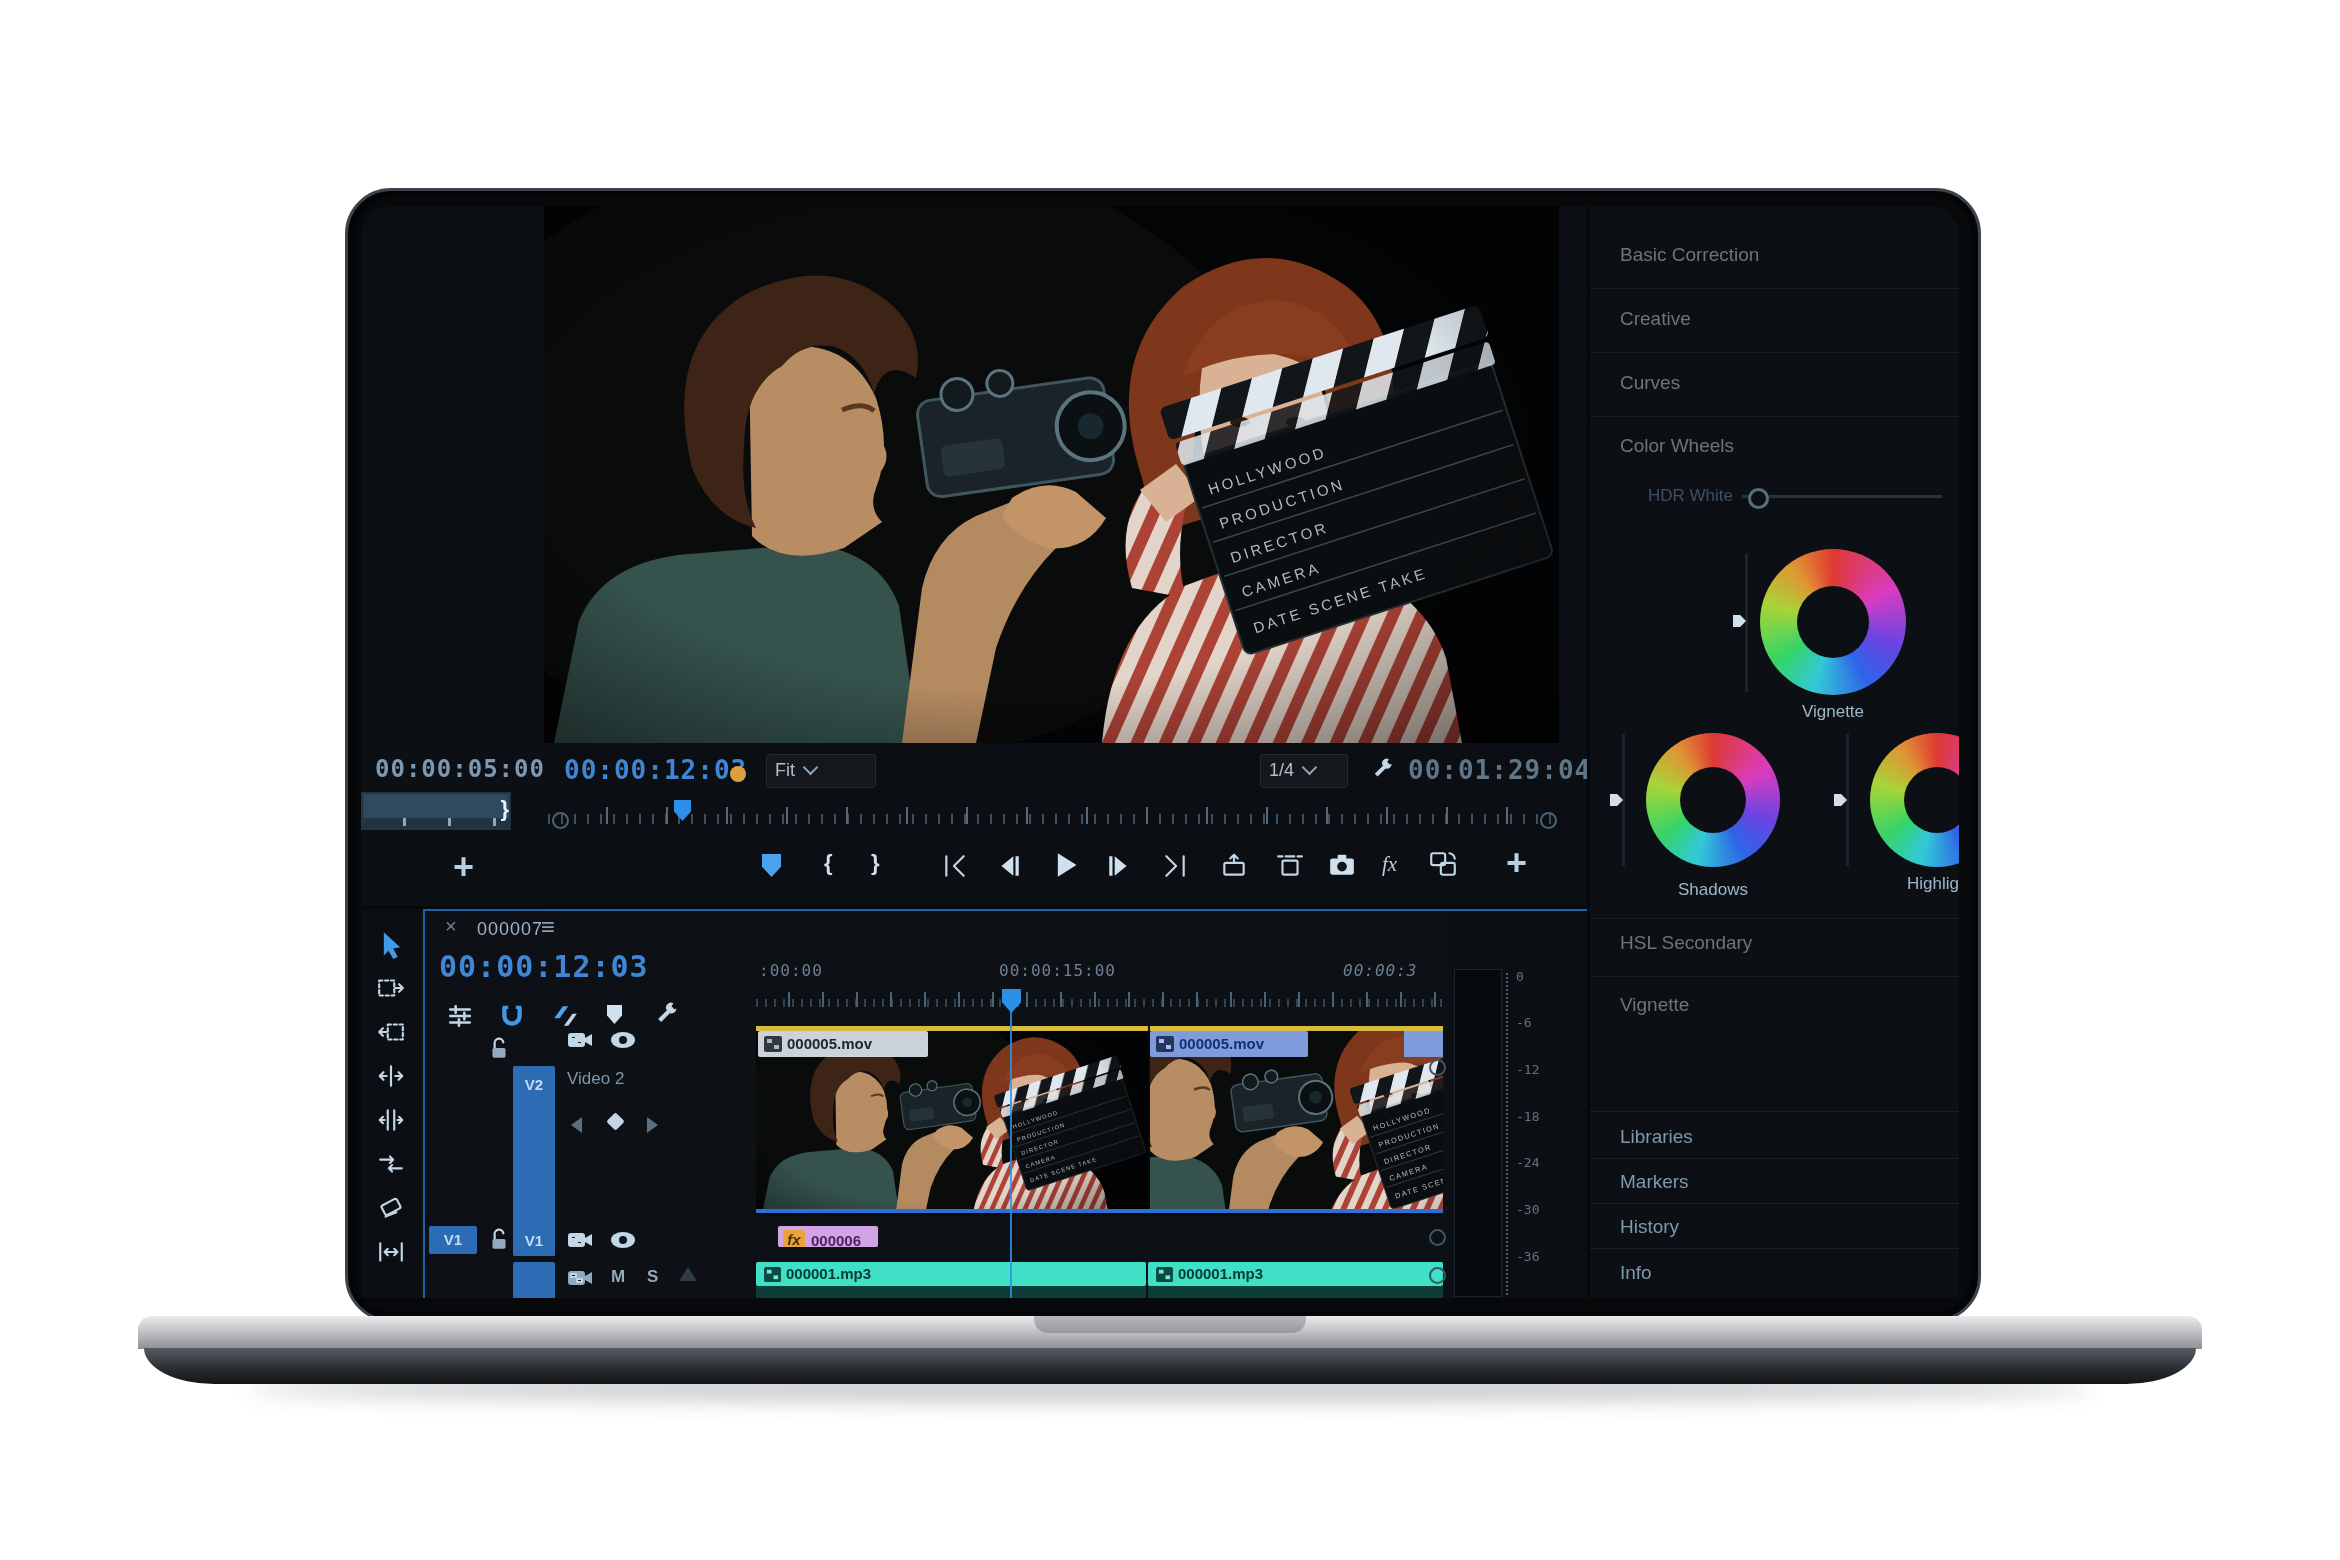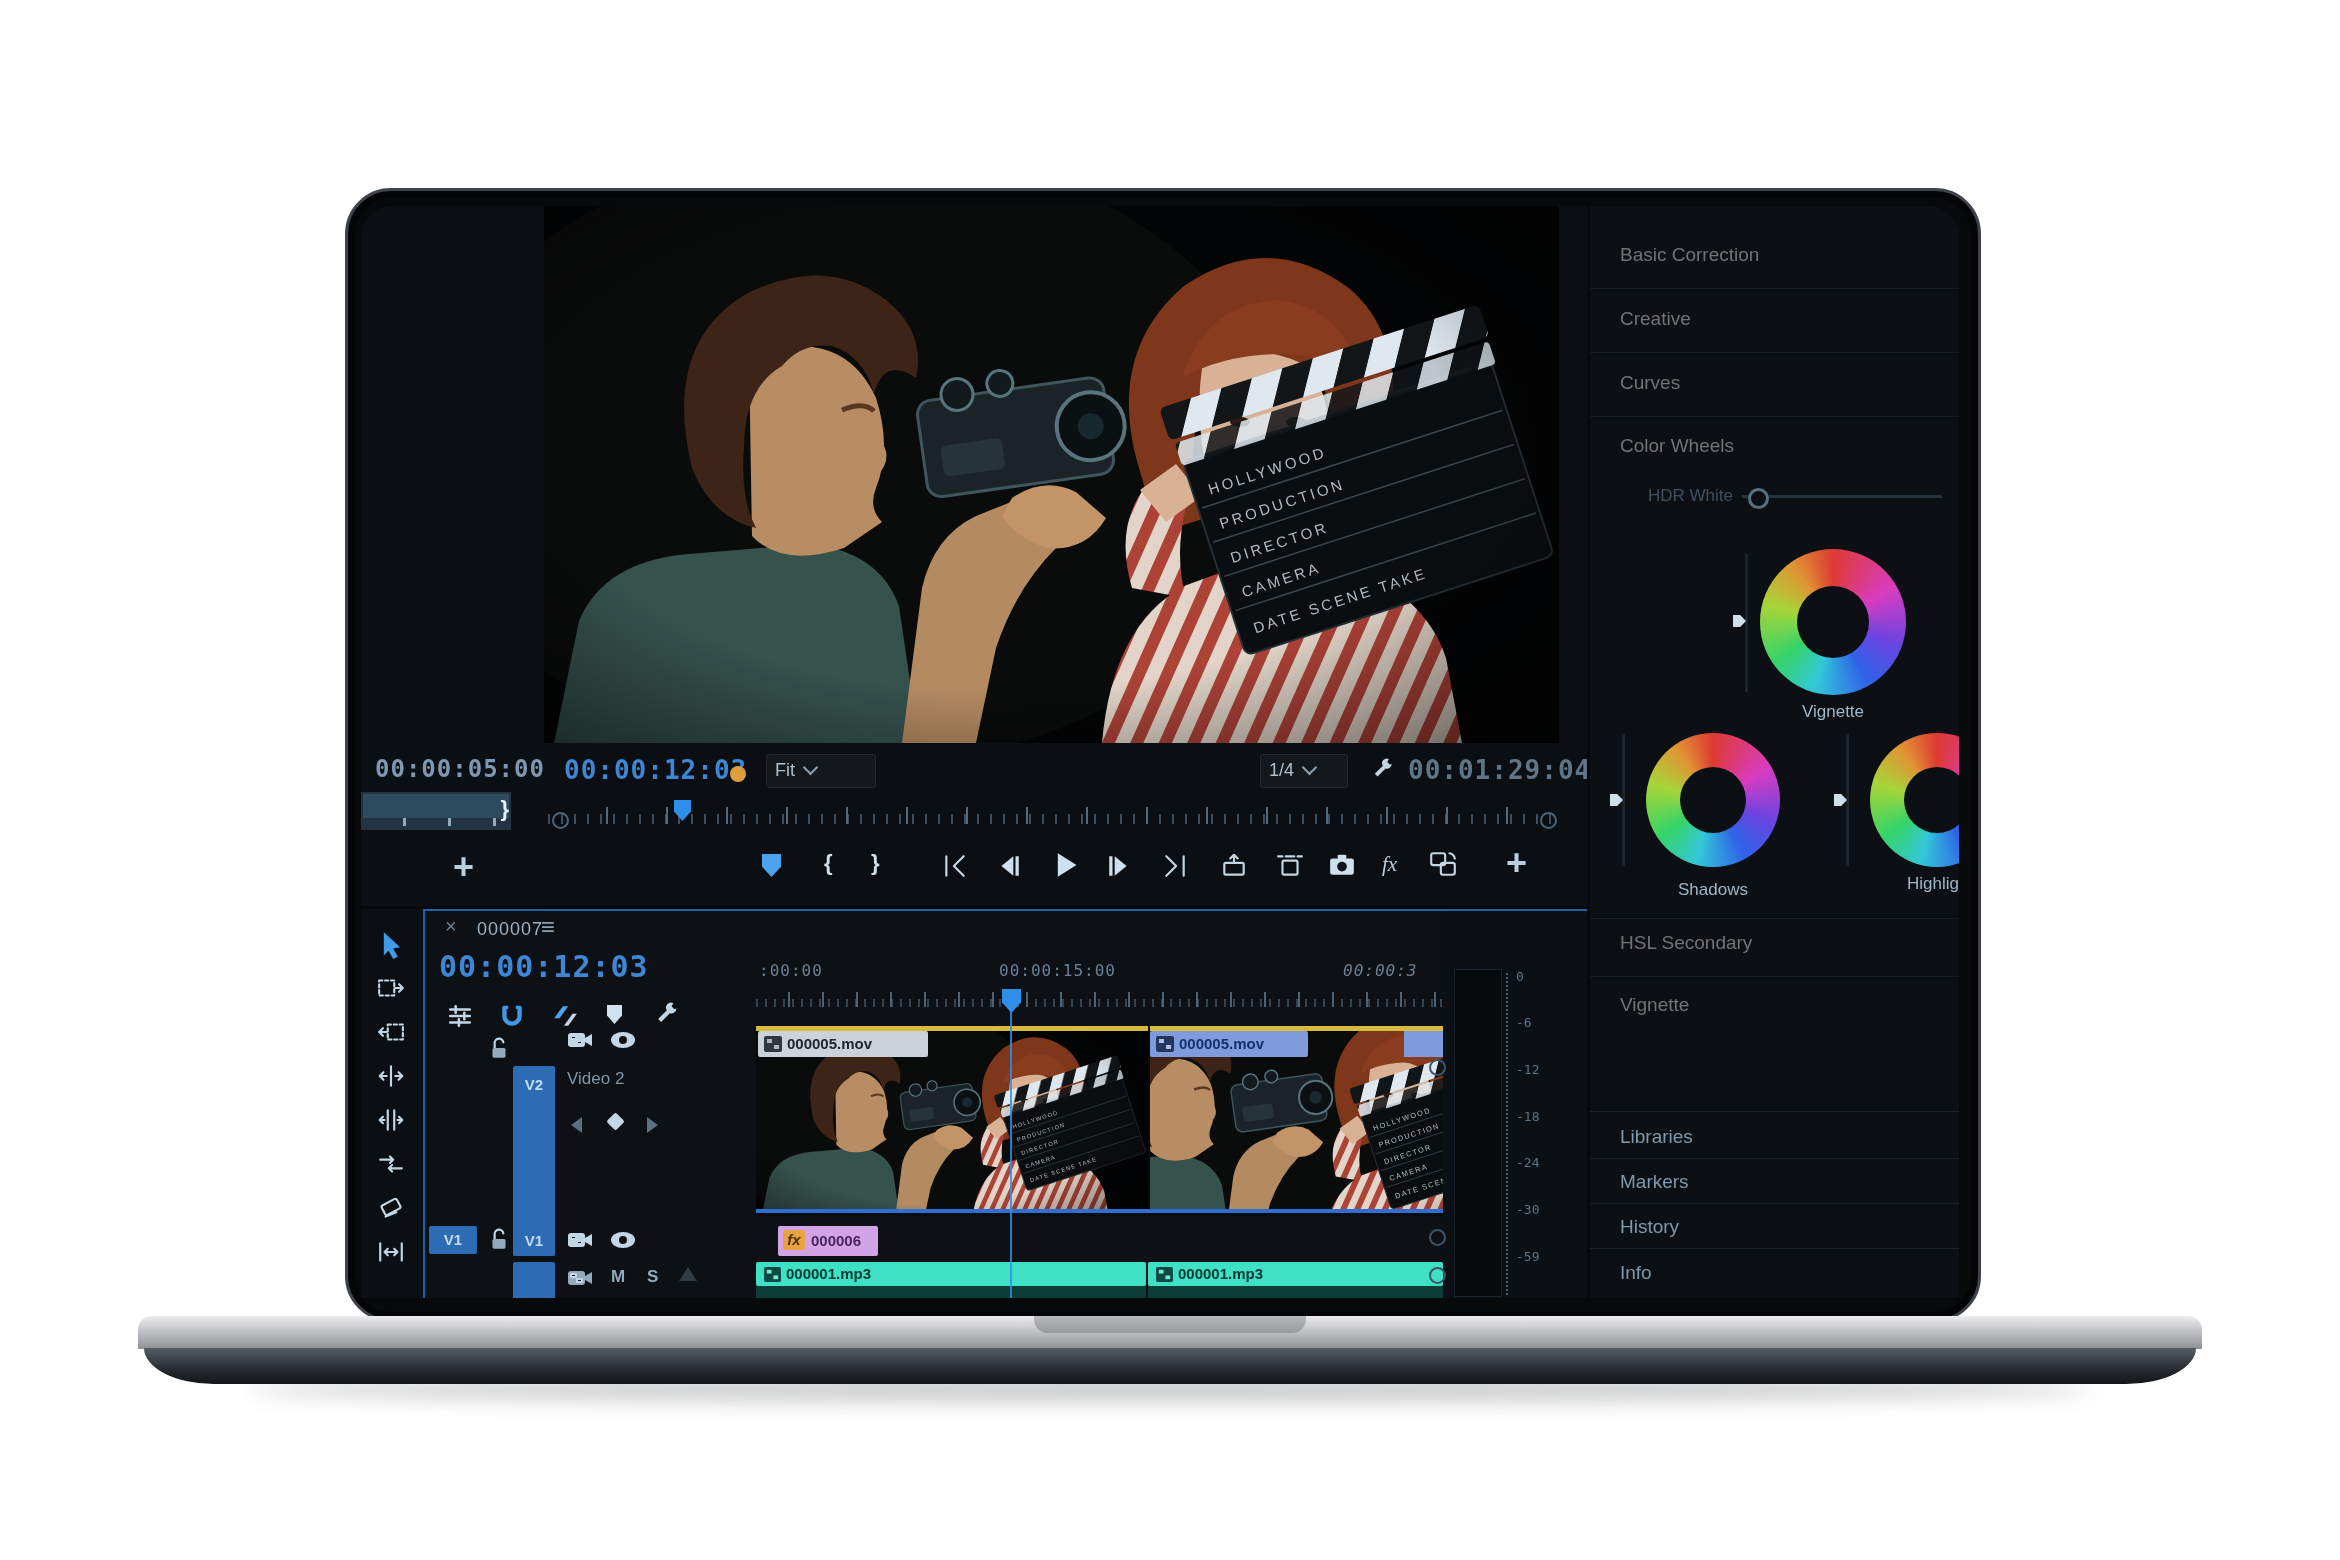--- a/index.html
+++ b/index.html
@@ -306,21 +306,21 @@
               <rect width="18" height="16" rx="2" fill="#24355e"></rect>
               <rect x="3" y="3" width="5" height="4" fill="#a9c0ea"></rect>
               <rect x="10" y="9" width="5" height="4" fill="#a9c0ea"></rect>
             </svg><span>000005.mov</span>
         </div>
         <div class="abs" style="left:648px;top:5px;width:39px;height:26px;background:#7e9cdc;"></div>
         <div class="abs" style="left:392px;top:0;width:2px;height:190px;background:#070a0d;"></div>
         <div class="abs" style="left:0;top:183px;width:100%;height:4px;background:#2e6fd6;"></div>
       </div>
 
-      <div class="clip-chip" style="left:353px;top:315px;width:100px;height:30px;line-height:30px;background:#d2a4e6;color:#4a2460;">
+      <div class="clip-chip" style="left:353px;top:315px;width:100px;height:21px;line-height:30px;background:#d2a4e6;color:#4a2460;">
         <span style="display:inline-block;width:22px;height:20px;margin:0 6px 0 5px;background:#e8a33d;color:#4a3208;border-radius:3px;text-align:center;line-height:20px;font-style:italic;vertical-align:1px;">fx</span><span>000006</span>
       </div>
 
       <div class="abs wave" style="left:331px;top:351px;width:390px;height:60px;overflow:hidden;">
         <div class="clip-chip" style="left:0;top:0;width:100%;height:24px;line-height:24px;background:#3fe0c6;color:#063a33;">
           <svg style="vertical-align:-3px;margin:0 5px 0 8px;" width="17" height="15" viewBox="0 0 18 16">
               <rect width="18" height="16" rx="2" fill="#0a4a41"></rect>
               <rect x="3" y="3" width="5" height="4" fill="#7ce8d6"></rect>
               <rect x="10" y="9" width="5" height="4" fill="#7ce8d6"></rect>
             </svg><span>000001.mp3</span>
@@ -401,21 +401,21 @@
 
       <div class="abs" style="left:1021px;top:0;width:141px;height:389px;background:#0c0f14;">
         <div class="abs" style="left:8px;top:58px;width:46px;height:326px;background:#070a0d;border:1px solid #1a242c;"></div>
         <div class="abs" style="left:60px;top:62px;width:0;height:322px;border-left:2px dotted #4a6070;"></div>
         <div class="meter-lbl" style="left:70px;top:58px;">0</div>
         <div class="meter-lbl" style="left:70px;top:104px;">-6</div>
         <div class="meter-lbl" style="left:70px;top:151px;">-12</div>
         <div class="meter-lbl" style="left:70px;top:198px;">-18</div>
         <div class="meter-lbl" style="left:70px;top:244px;">-24</div>
         <div class="meter-lbl" style="left:70px;top:291px;">-30</div>
-        <div class="meter-lbl" style="left:70px;top:338px;">-59</div>
+        <div class="meter-lbl" style="left:70px;top:338px;">-36</div>
       </div>
     </div>
 
     <div class="abs" style="left:1229px;top:0;width:369px;height:1092px;background:#0c1015;overflow:hidden;">
       <div class="lum-row" style="top:38px;">Basic Correction</div>
       <div class="lum-sep" style="top:82px;"></div>
       <div class="lum-row" style="top:102px;">Creative</div>
       <div class="lum-sep" style="top:146px;"></div>
       <div class="lum-row" style="top:166px;">Curves</div>
       <div class="lum-sep" style="top:210px;"></div>

